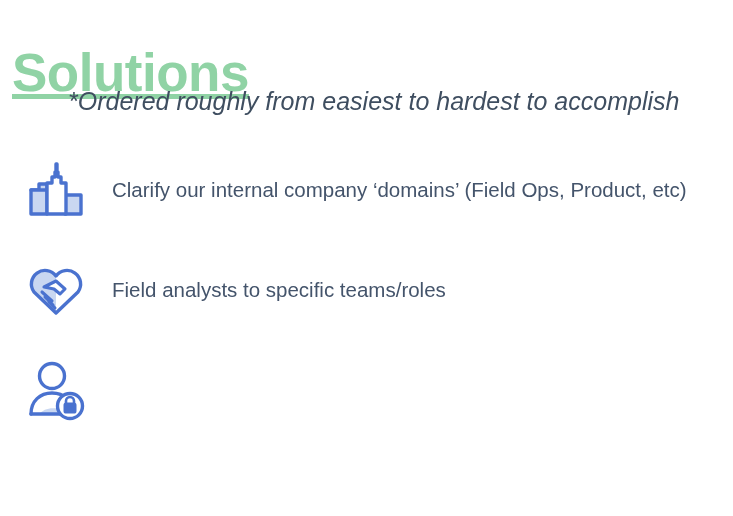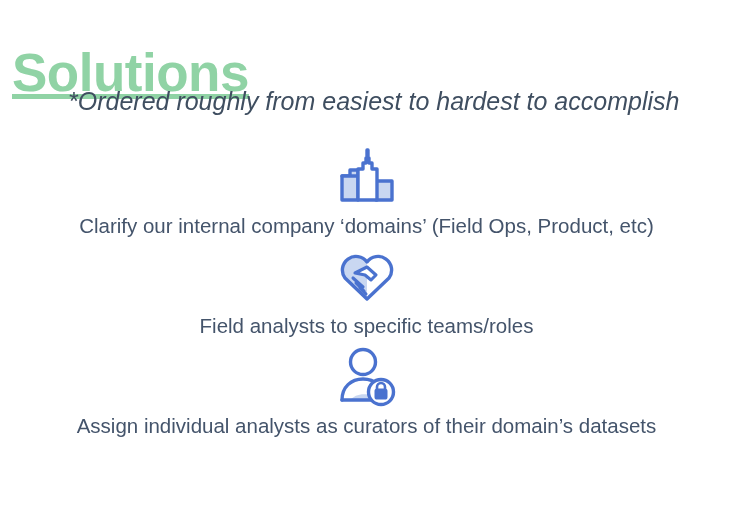--- a/index.html
+++ b/index.html
@@ -45,21 +45,20 @@
     left: 0;
     top: 140px;
     width: 733px;
   }
 
   .solution-row {
     position: relative;
     height: 100px;
     display: flex;
     align-items: center;
-    flex-direction: column;
   }
 
   .row-icon {
     width: 112px;
     min-width: 112px;
     height: 72px;
     display: flex;
     align-items: center;
     justify-content: center;
   }
@@ -122,16 +121,15 @@
         <circle cx="27" cy="17" r="12.5" fill="#ffffff" stroke="#4a72cf" stroke-width="3.4"></circle>
         <path d="M6 55 C6 42 15 34 27 34 C39 34 48 42 48 55 Z" fill="#ffffff" stroke="none"></path>
         <path d="M14 55 C20 49 30 46 48 55 Z" fill="#c9d7f1" stroke="none"></path>
         <path d="M6 55 C6 42 15 34 27 34 C39 34 48 42 48 55" fill="none" stroke="#4a72cf" stroke-width="3.4" stroke-linejoin="round" stroke-linecap="round"></path>
         <path d="M6 55 H48" fill="none" stroke="#4a72cf" stroke-width="3.4" stroke-linecap="round"></path>
         <circle cx="45" cy="47" r="12.5" fill="#ffffff" stroke="#4a72cf" stroke-width="3.4"></circle>
         <path d="M41 45 V42 A4 4 0 0 1 49 42 V45" fill="none" stroke="#4a72cf" stroke-width="2.6" stroke-linecap="round"></path>
         <rect x="39.5" y="44.5" width="11" height="9" rx="1.6" fill="#4a72cf" stroke="#4a72cf" stroke-width="2"></rect>
       </svg>
     </div>
-    <div class="row-label">Assign individual analysts as curators of their domain’s datasets</div>
   </div>
 
 </div>
 
 </body></html>

